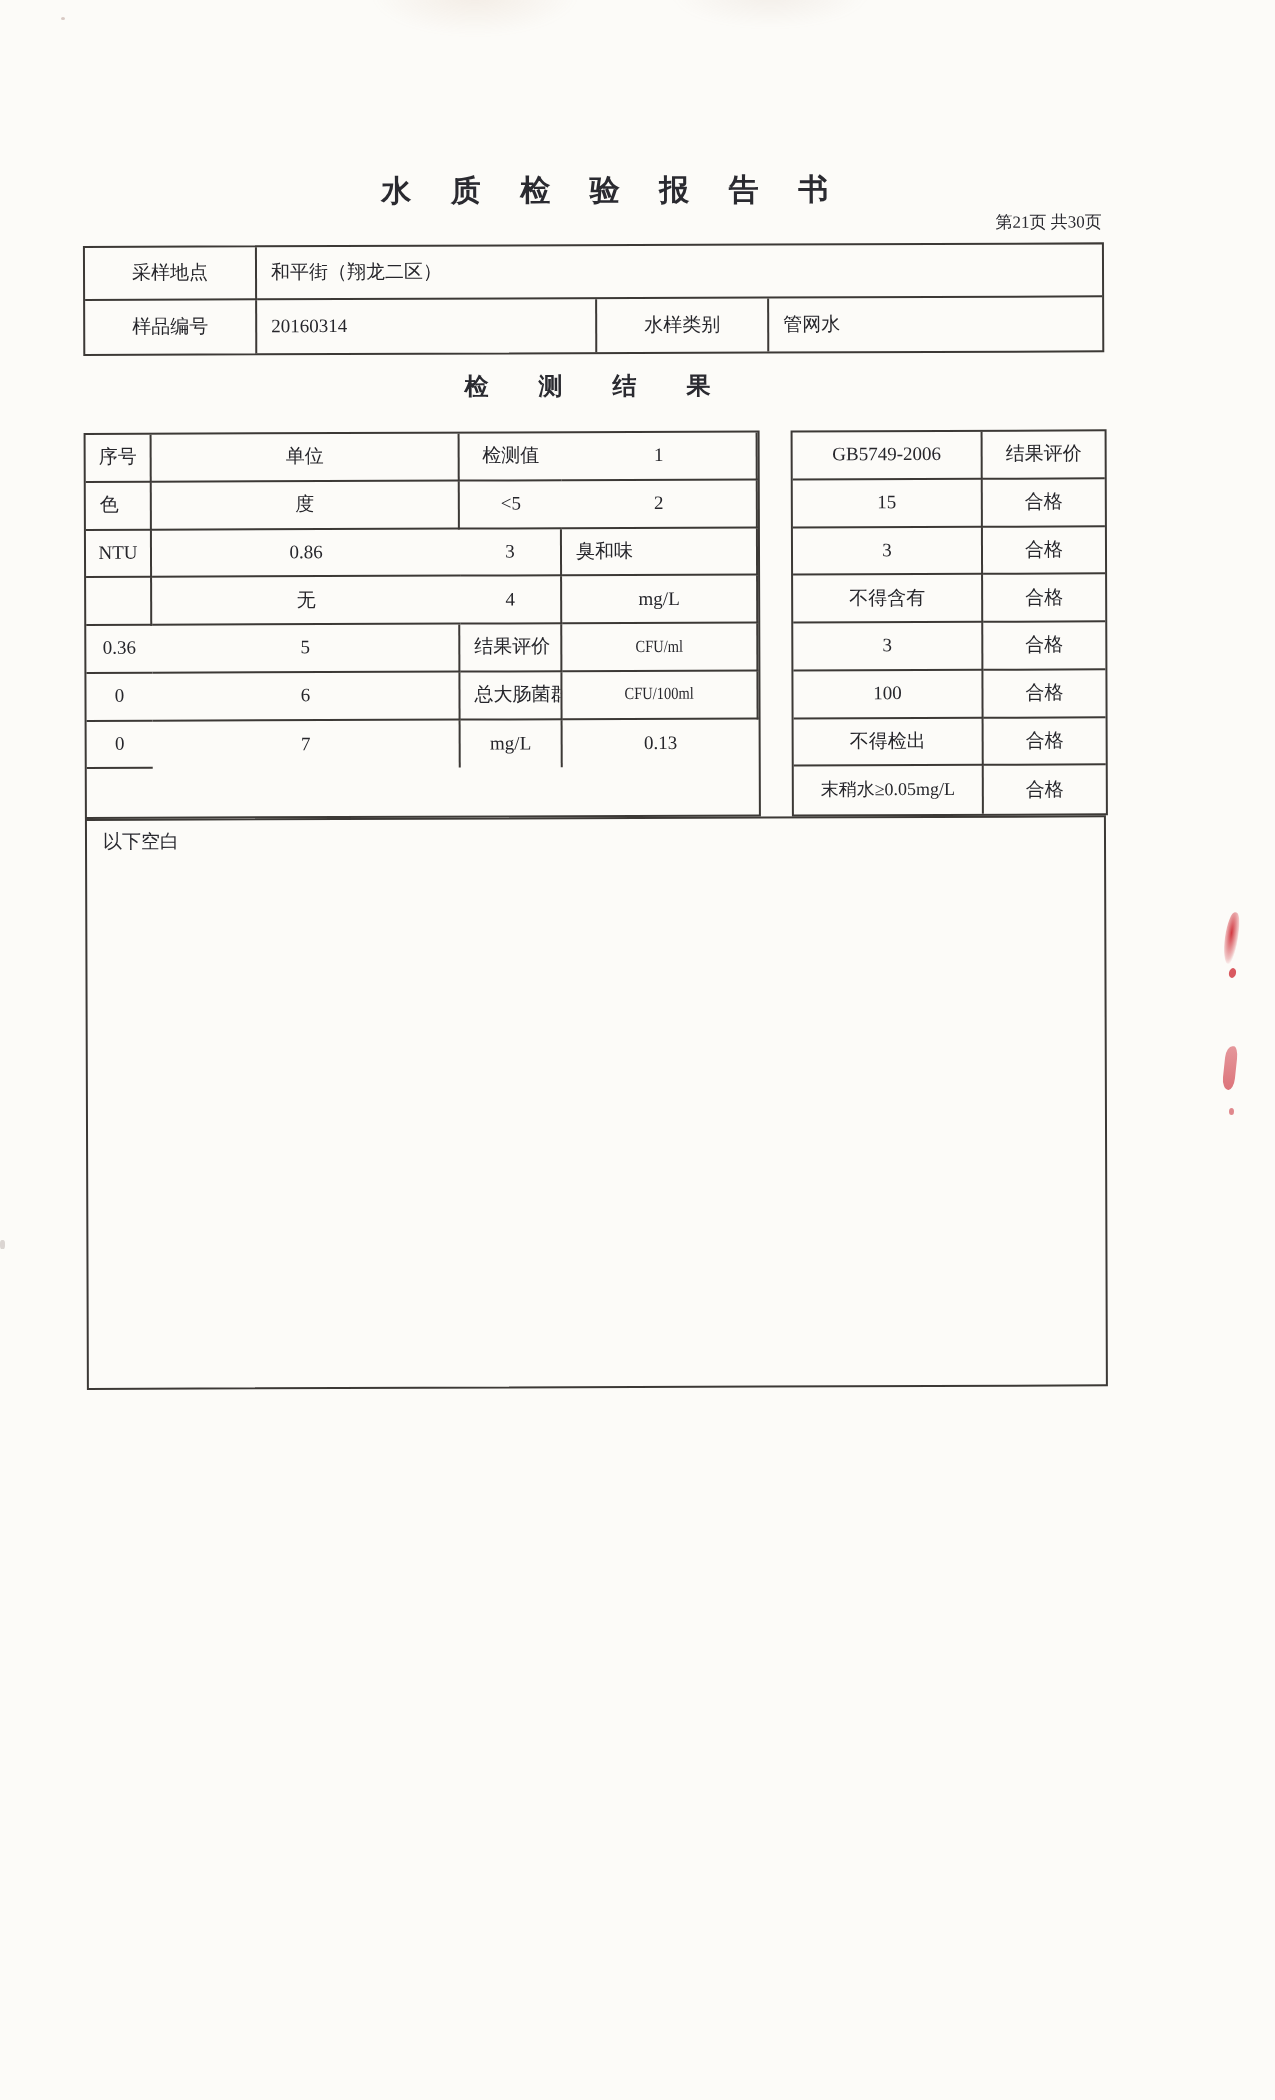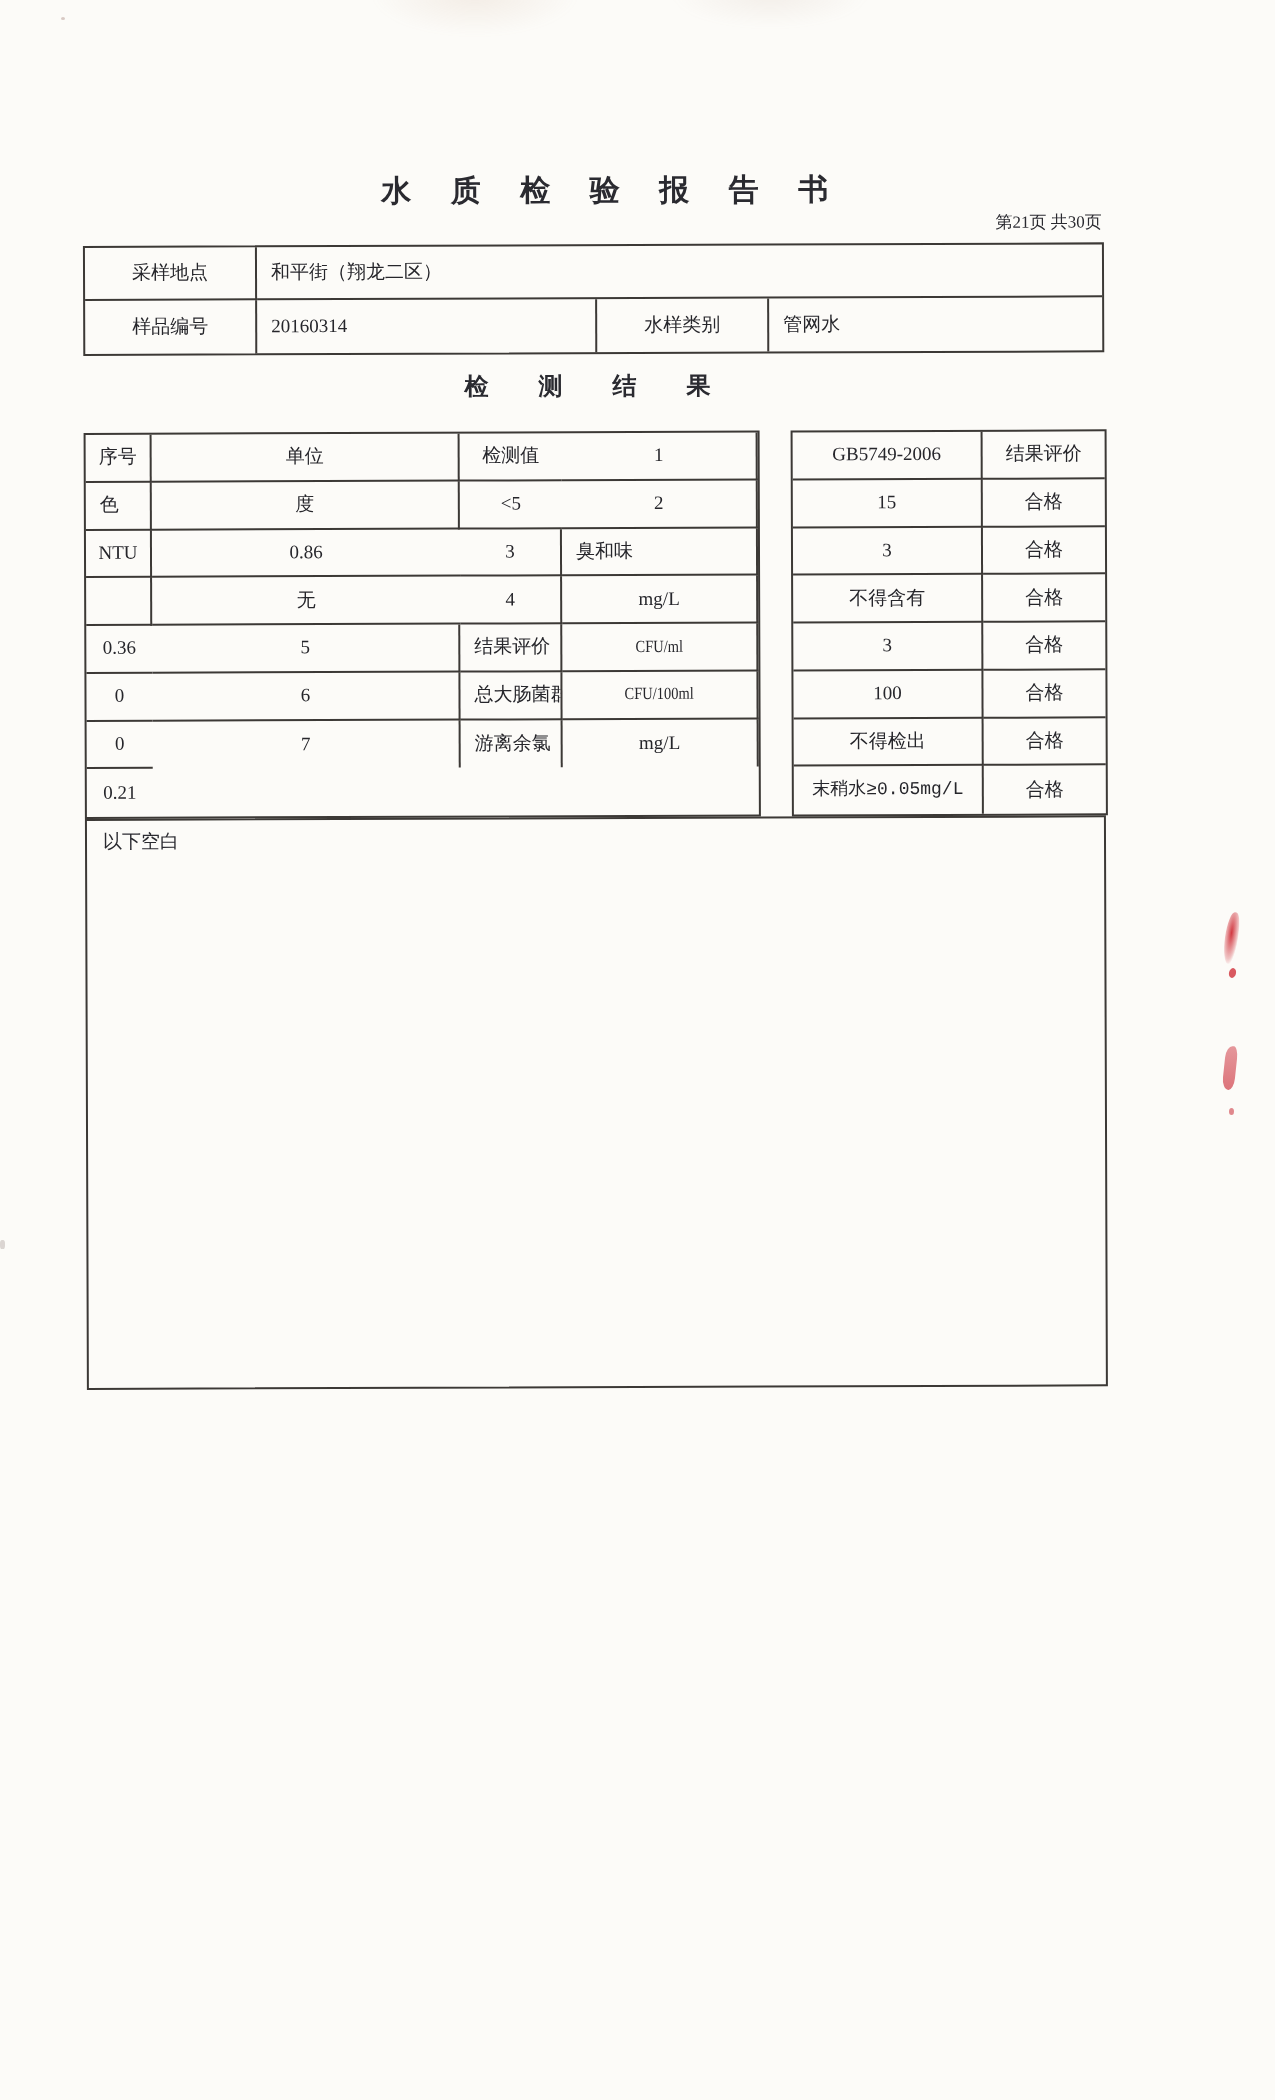--- a/index.html
+++ b/index.html
@@ -38,21 +38,21 @@
     display:flex;align-items:center;justify-content:center;
     font-size:19px;line-height:1.1;box-sizing:border-box;
     border-right:2px solid #3c3936;border-bottom:2px solid #3c3936;
     white-space:nowrap;overflow:hidden;
   }
   .cell.lc{border-right:none;}
   .cell.lr{border-bottom:none;}
   .cell.left{justify-content:flex-start;padding-left:14px;}
   .cell.span3{grid-column:2 / span 3;}
   .narrow{transform:scaleX(0.85);font-size:17px;}
-  .small{font-size:18px;font-family:Liberation Mono, monospace;}
+  .small{font-size:18px;}
   #blank-box{
     position:absolute;left:85px;top:817px;width:1021px;height:571px;
     box-sizing:border-box;border:2px solid #3c3936;
   }
   #blank-box .blank-label{
     font-size:19px;padding:8px 0 0 16px;color:#2a2a30;
   }
   
   .smudge{position:absolute;filter:blur(3px);pointer-events:none;}
   #smudge-1{left:370px;top:-6px;width:210px;height:42px;
@@ -125,23 +125,22 @@
     <div class="cell lc">0</div>
 
     <div class="cell">6</div>
     <div class="cell left">总大肠菌群</div>
     <div class="cell">
         <span class="narrow">CFU/100ml</span>
       </div>
     <div class="cell lc">0</div>
 
     <div class="cell lr">7</div>
-    <div class="cell left lr">游离余氯</div>
     <div class="cell lr">mg/L</div>
-    <div class="cell lc lr">0.21</div>
+    <div class="cell lc lr">0.13</div>
   </div>
 
   <div class="tbl" id="results-right">
     <div class="cell">GB5749-2006</div>
     <div class="cell lc">结果评价</div>
 
     <div class="cell">15</div>
     <div class="cell lc">合格</div>
 
     <div class="cell">3</div>

